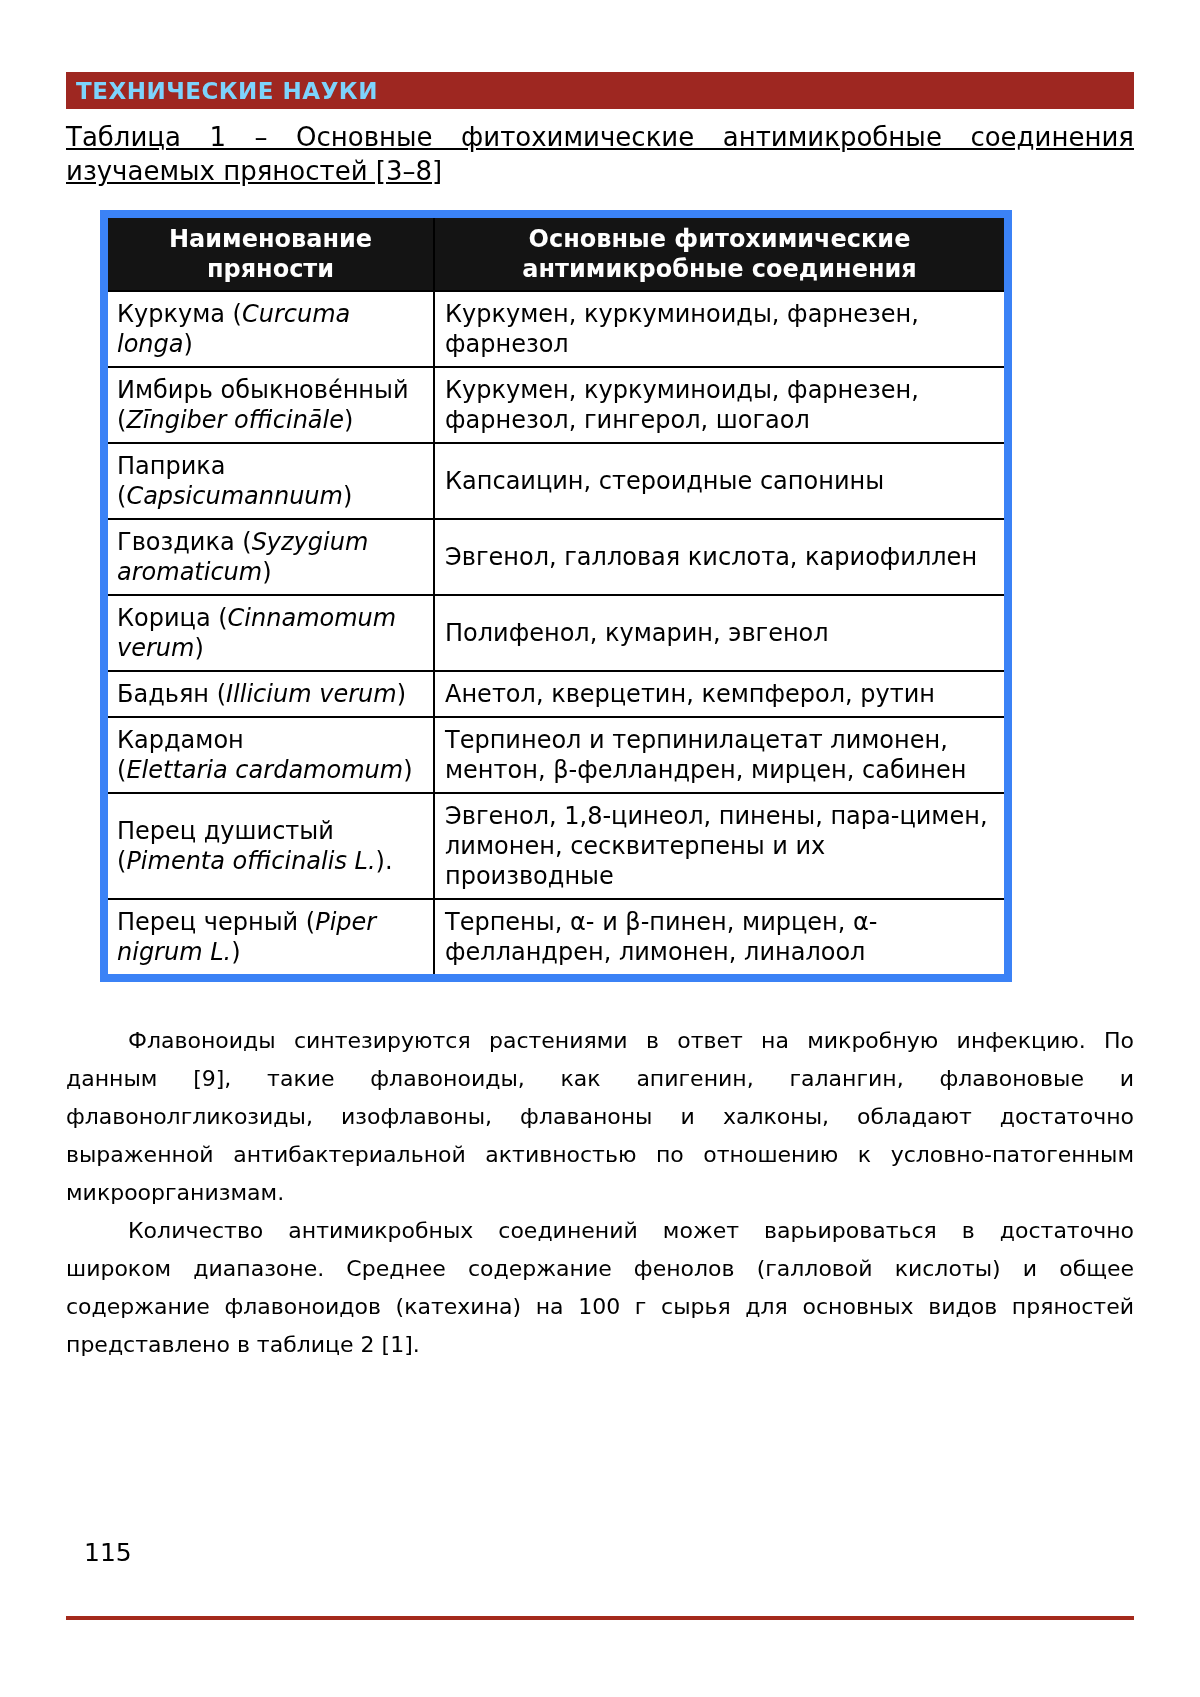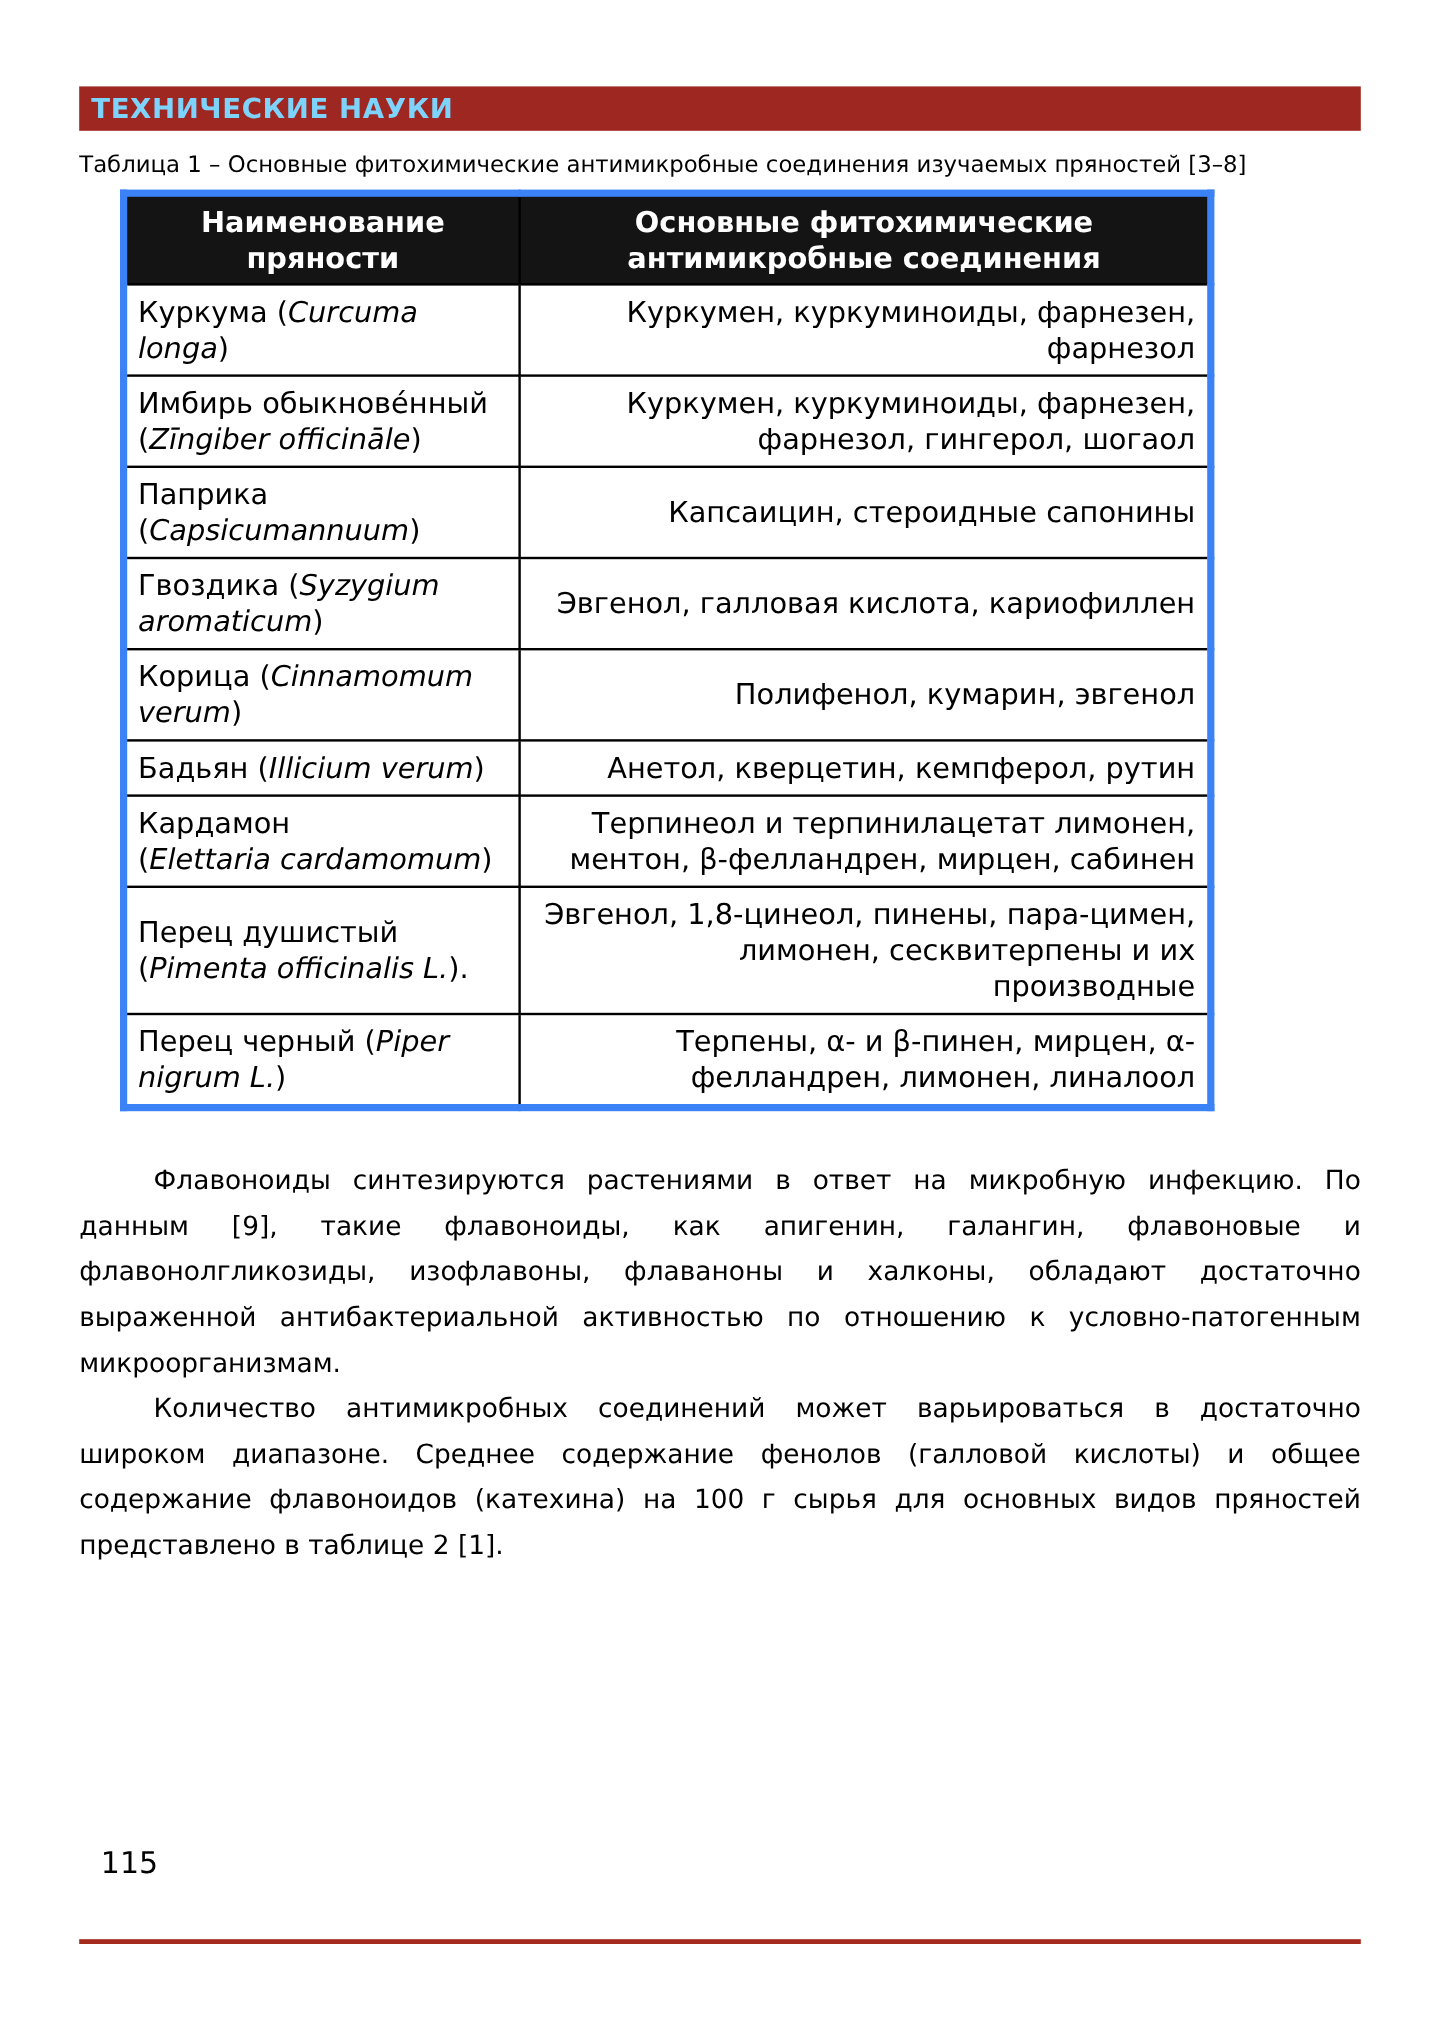--- a/index.html
+++ b/index.html
@@ -14,41 +14,41 @@
   .section-bar {
     height:37px; background:#9e2721;
     display:flex; align-items:center; padding-left:10px;
     margin-bottom:11px;
   }
   .section-bar .section-title {
     color:#7dd3fc; font-weight:bold; font-size:23px; letter-spacing:0.5px;
   }
 
   .caption {
-    font-size:19px; line-height:34px; text-align:justify; margin-bottom:4px;
+    font-size:26px; line-height:34px; text-align:justify; margin-bottom:22px;text-decoration:underline;
   }
 
   table.spices {
     border-collapse:collapse; margin-left:34px; width:912px;
     font-size:24px; line-height:30px;
   }
   table.spices th, table.spices td {
     border:2px solid #000;
   }
-  table.spices { border:6px solid #3b82f6; }
+  table.spices { border:8px solid #3b82f6; }
   table.spices th {
     background:#141414; color:#fff; font-weight:bold;
     text-align:center; padding:6px 8px; line-height:30px;
   }
   td.name-cell {
     width:330px; text-align:left; padding:7px 8px 7px 9px;
     vertical-align:middle; white-space:pre-line;
   }
   td.compounds-cell {
-    text-align:right; padding:7px 10px; vertical-align:middle;
+    text-align:left; padding:7px 10px; vertical-align:middle;
   }
   .latin { font-style:italic; }
 
   .bodytext {
     margin-top:40px; font-size:22px; line-height:38px; text-align:justify;
   }
   .bodytext p { text-indent:62px; }
 
   .footer-rule {
     position:absolute; left:66px; right:66px; top:1616px;

